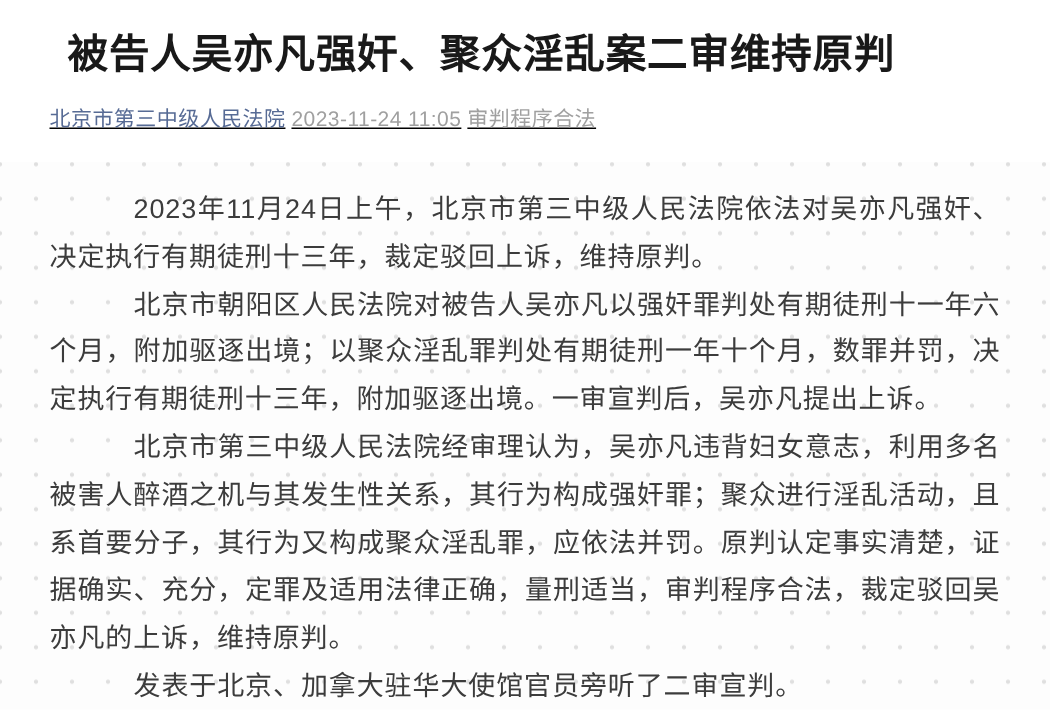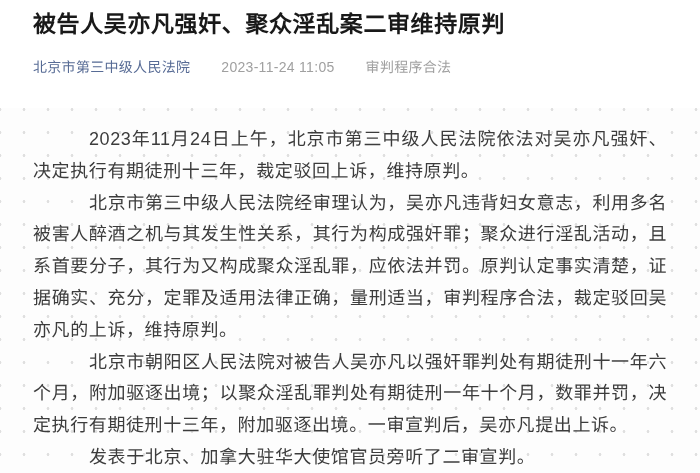--- a/index.html
+++ b/index.html
@@ -13,36 +13,37 @@
   }
 
   .article-header {
     position: absolute;
     left: 33px;
     right: 33px;
     top: 10px;
   }
 
   .article-title {
-    margin: 0;
-    font-size: 23px;
+    margin: 12px;
+    font-size: 27px;
     line-height: 28px;
     font-weight: 700;
     letter-spacing: 0.6px;
     color: var(--title, #191919);
   }
 
   .byline {
     margin-top: 18px;
     display: flex;
     align-items: baseline;
-    gap: 31px;
+    gap: 4px;
     font-size: 14px;
     letter-spacing: 0.3px;
     white-space: nowrap;
+    text-decoration: underline;
   }
 
   .account-name {
     color: var(--account_link, #576b95);
     cursor: pointer;
   }
 
   .publish-time,
   .publish-location {
     color: var(--meta_text, #a0a0a0);
@@ -87,16 +88,16 @@
   <h1 class="article-title">被告人吴亦凡强奸、聚众淫乱案二审维持原判</h1>
   <div class="byline">
     <span class="account-name">北京市第三中级人民法院</span>
     <span class="publish-time">2023-11-24 11:05</span>
     <span class="publish-location">审判程序合法</span>
   </div>
 </header>
 
 <main class="article-body">
   <p>2023年11月24日上午，北京市第三中级人民法院依法对吴亦凡强奸、决定执行有期徒刑十三年，裁定驳回上诉，维持原判。</p>
+  <p>北京市朝阳区人民法院对被告人吴亦凡以强奸罪判处有期徒刑十一年六个月，附加驱逐出境；以聚众淫乱罪判处有期徒刑一年十个月，数罪并罚，决定执行有期徒刑十三年，附加驱逐出境。一审宣判后，吴亦凡提出上诉。</p>
   <p>北京市第三中级人民法院经审理认为，吴亦凡违背妇女意志，利用多名被害人醉酒之机与其发生性关系，其行为构成强奸罪；聚众进行淫乱活动，且系首要分子，其行为又构成聚众淫乱罪，应依法并罚。原判认定事实清楚，证据确实、充分，定罪及适用法律正确，量刑适当，审判程序合法，裁定驳回吴亦凡的上诉，维持原判。</p>
-  <p>北京市朝阳区人民法院对被告人吴亦凡以强奸罪判处有期徒刑十一年六个月，附加驱逐出境；以聚众淫乱罪判处有期徒刑一年十个月，数罪并罚，决定执行有期徒刑十三年，附加驱逐出境。一审宣判后，吴亦凡提出上诉。</p>
   <p>发表于北京、加拿大驻华大使馆官员旁听了二审宣判。</p>
 </main>
 
 </body></html>

